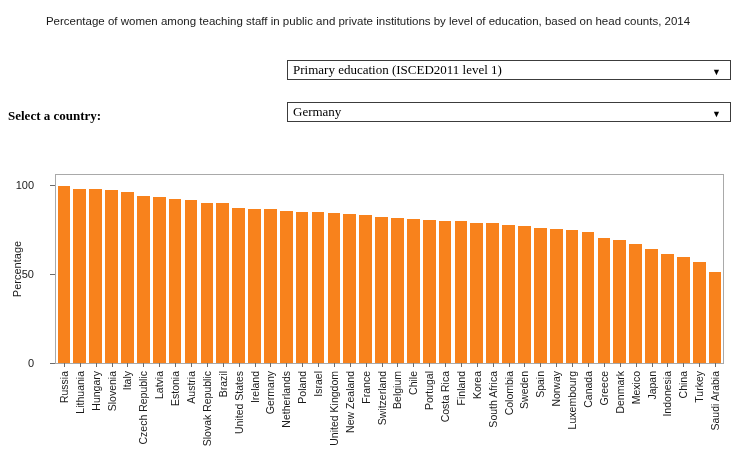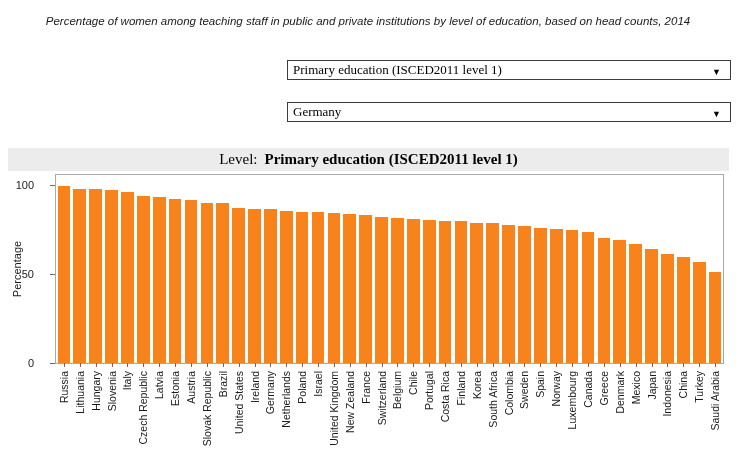--- a/index.html
+++ b/index.html
@@ -12,21 +12,20 @@
     overflow: hidden;
     font-family: "Liberation Sans", sans-serif;
   }
 
   
   .main-title {
     position: absolute;
     top: 15px; left: 0; width: 736px;
     text-align: center;
     font-family: "Liberation Sans", sans-serif;
-    font-style: italic;
     font-size: 11.5px;
     color: #1a1a1a;
     white-space: nowrap;
   }
 
   
   .control-label {
     position: absolute;
     left: 8px;
     font-family: "Liberation Serif", serif;
@@ -143,29 +142,27 @@
 
 <div class="page">
 
   <div class="main-title">Percentage of women among teaching staff in public and private institutions by level of education, based on head counts, 2014</div>
 
   <div class="select-box level">
     <span>Primary education (ISCED2011 level 1)</span>
     <span class="select-arrow">▼</span>
   </div>
 
+  <div class="control-label country">Select a country:</div>
   <div class="select-box country">
     <span>Germany</span>
     <span class="select-arrow">▼</span>
   </div>
 
   <div class="chart-panel">
-    <div class="chart-header">
-      <span>Level:</span><span class="hdr-value">Primary education (ISCED2011 level 1)</span>
-    </div>
     <div class="plot-frame">
       <div class="bars" id="bars">
           <div class="bar" style="left: 1.59px; width: 12.7px; height: 176.75px; background: rgb(248, 130, 28);"></div>
           <div class="bar" style="left: 17.47px; width: 12.7px; height: 173.73px; background: rgb(248, 130, 28);"></div>
           <div class="bar" style="left: 33.35px; width: 12.7px; height: 173.55px; background: rgb(248, 130, 28);"></div>
           <div class="bar" style="left: 49.23px; width: 12.7px; height: 173.19px; background: rgb(248, 130, 28);"></div>
           <div class="bar" style="left: 65.11px; width: 12.7px; height: 171.06px; background: rgb(248, 130, 28);"></div>
           <div class="bar" style="left: 80.99px; width: 12.7px; height: 167.32px; background: rgb(248, 130, 28);"></div>
           <div class="bar" style="left: 96.87px; width: 12.7px; height: 166.07px; background: rgb(248, 130, 28);"></div>
           <div class="bar" style="left: 112.75px; width: 12.7px; height: 163.58px; background: rgb(248, 130, 28);"></div>

